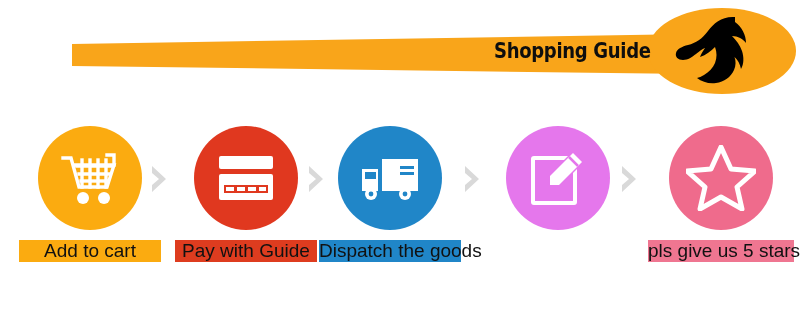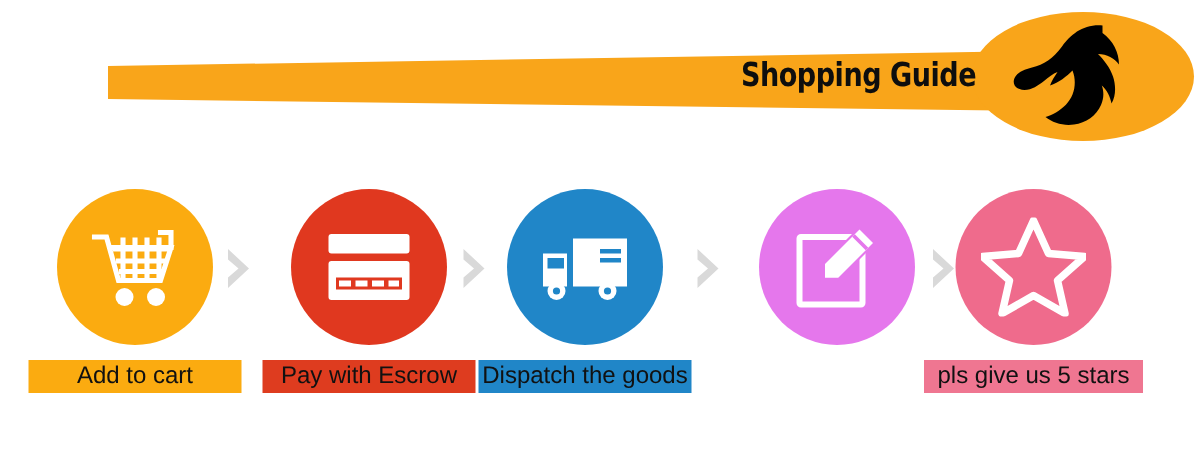--- a/index.html
+++ b/index.html
@@ -89,21 +89,21 @@
   .step {
     position: absolute;
     top: 0;
     width: 142px;
     height: 150px;
   }
   .step-0 { left: 19px; }
   .step-1 { left: 175px; }
   .step-2 { left: 319px; text-decoration: underline; }
   .step-3 { left: 487px; }
-  .step-4 { left: 616px; width: 146px; }
+  .step-4 { left: 648px; width: 146px; }
 
   .step-circle {
     position: absolute;
     left: 50%;
     top: 0;
     transform: translateX(-50%);
     width: 104px;
     height: 104px;
     border-radius: 50%;
     display: flex;
@@ -117,21 +117,21 @@
   .step-label {
     position: absolute;
     left: 0;
     top: 114px;
     width: 100%;
     height: 22px;
     line-height: 22px;
     text-align: center;
     color: #111111;
     font-family: "Liberation Sans", sans-serif;
-    font-size: 16px;
+    font-size: 19px;
     white-space: nowrap;
   }
 
   
   .chevron {
     position: absolute;
     top: 40px;
     width: 20px;
     height: 26px;
   }
@@ -206,21 +206,21 @@
             <rect x="9" y="33" width="44" height="8" fill="#e0381f"></rect>
             <g fill="#ffffff">
               <rect x="11" y="35" width="8" height="4"></rect>
               <rect x="22" y="35" width="8" height="4"></rect>
               <rect x="33" y="35" width="8" height="4"></rect>
               <rect x="44" y="35" width="7" height="4"></rect>
             </g>
           </svg>
         </span>
       </div>
-      <div class="step-label" style="background:#de3c1f">Pay with Escrow</div>
+      <div class="step-label" style="background:#de3c1f">Pay with Guide</div>
     </div>
 
     <div class="chevron chev-1">
       <svg viewBox="0 0 20 26" xmlns="http://www.w3.org/2000/svg">
         <polygon points="2,0 16,13 2,26 2,19 9,13 2,7" fill="#d9d9d9"></polygon>
       </svg>
     </div>
 
     <div class="step step-2">
       <div class="step-circle" style="background:#2086c8">

